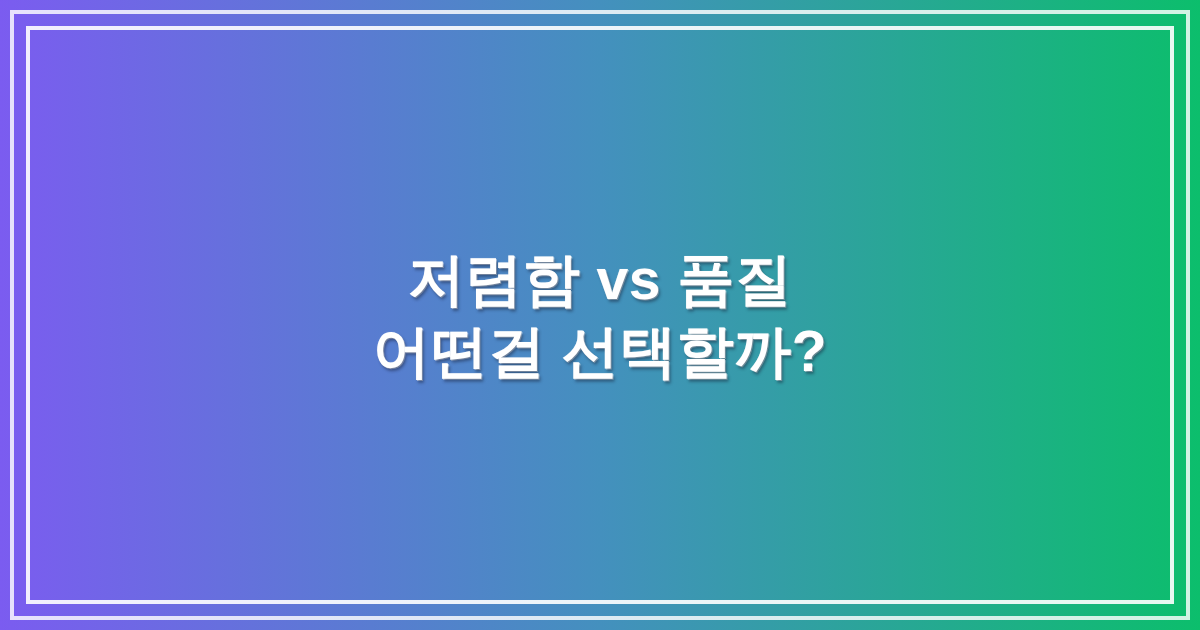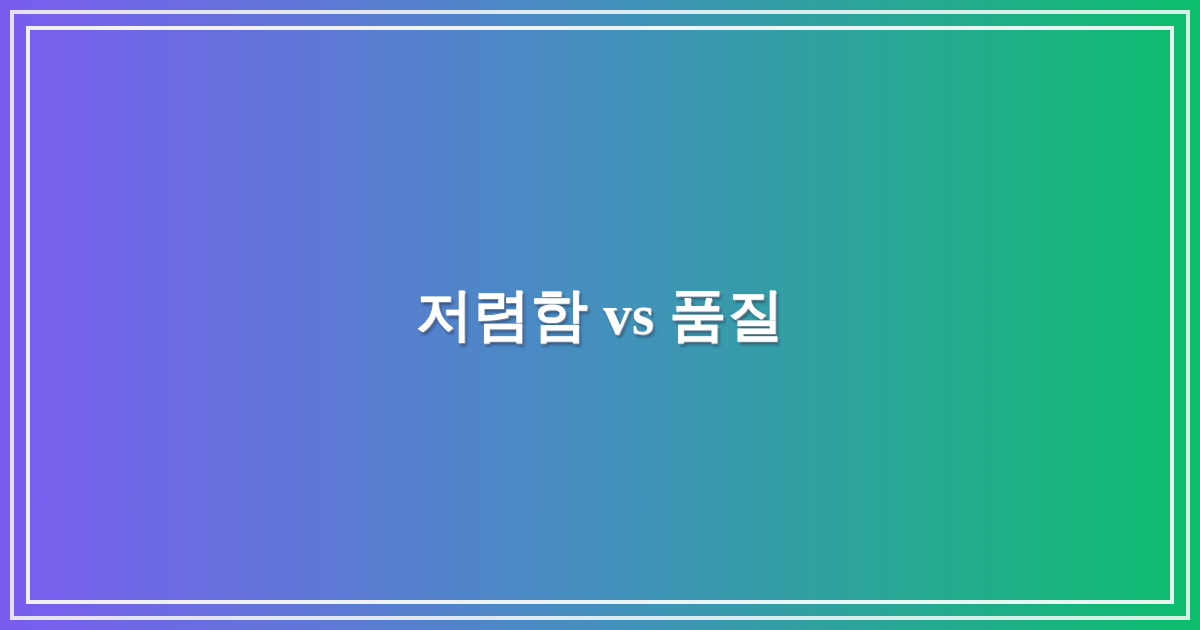--- a/index.html
+++ b/index.html
@@ -94,16 +94,17 @@
 
 <div id="og-card">
 
   <div class="bg-gradient" style="--c-start: #7B5CF0; --c-mid: #4490BE; --c-end: #0CBE6C;"></div>
 
   <div class="frame frame-outer" style="inset: 10px; border-width: 4px;"></div>
 
   <div class="frame frame-inner" style="inset: 26px; border-width: 4px;"></div>
 
   <div class="title-wrap">
-    <span class="title-line" style="color: rgb(255, 255, 255); font-size: 57px; line-height: 72px; text-align: center; font-family: Liberation Serif, serif;">저렴함 vs 품질</span>
+    <span class="title-line" style="color: rgb(255, 255, 255); font-size: 57px; line-height: 72px; text-align: center;">저렴함 vs 품질</span>
+    <span class="title-line" style="color: rgb(255, 255, 255); font-size: 57px; line-height: 72px; text-align: center;">어떤걸 선택할까?</span>
   </div>
 
 </div>
 
 </body></html>

